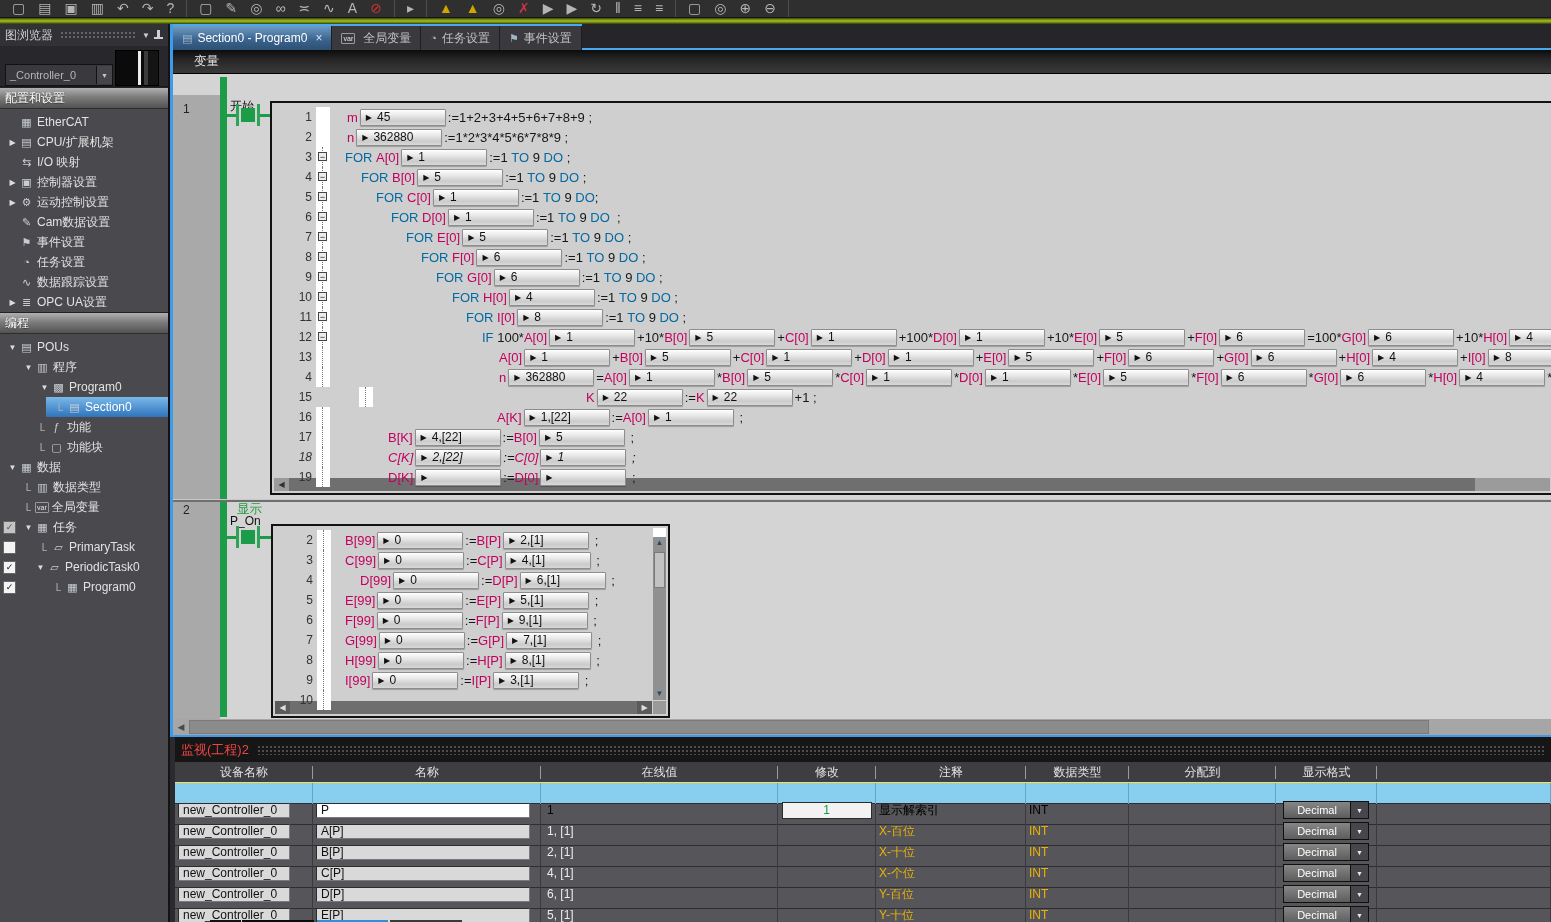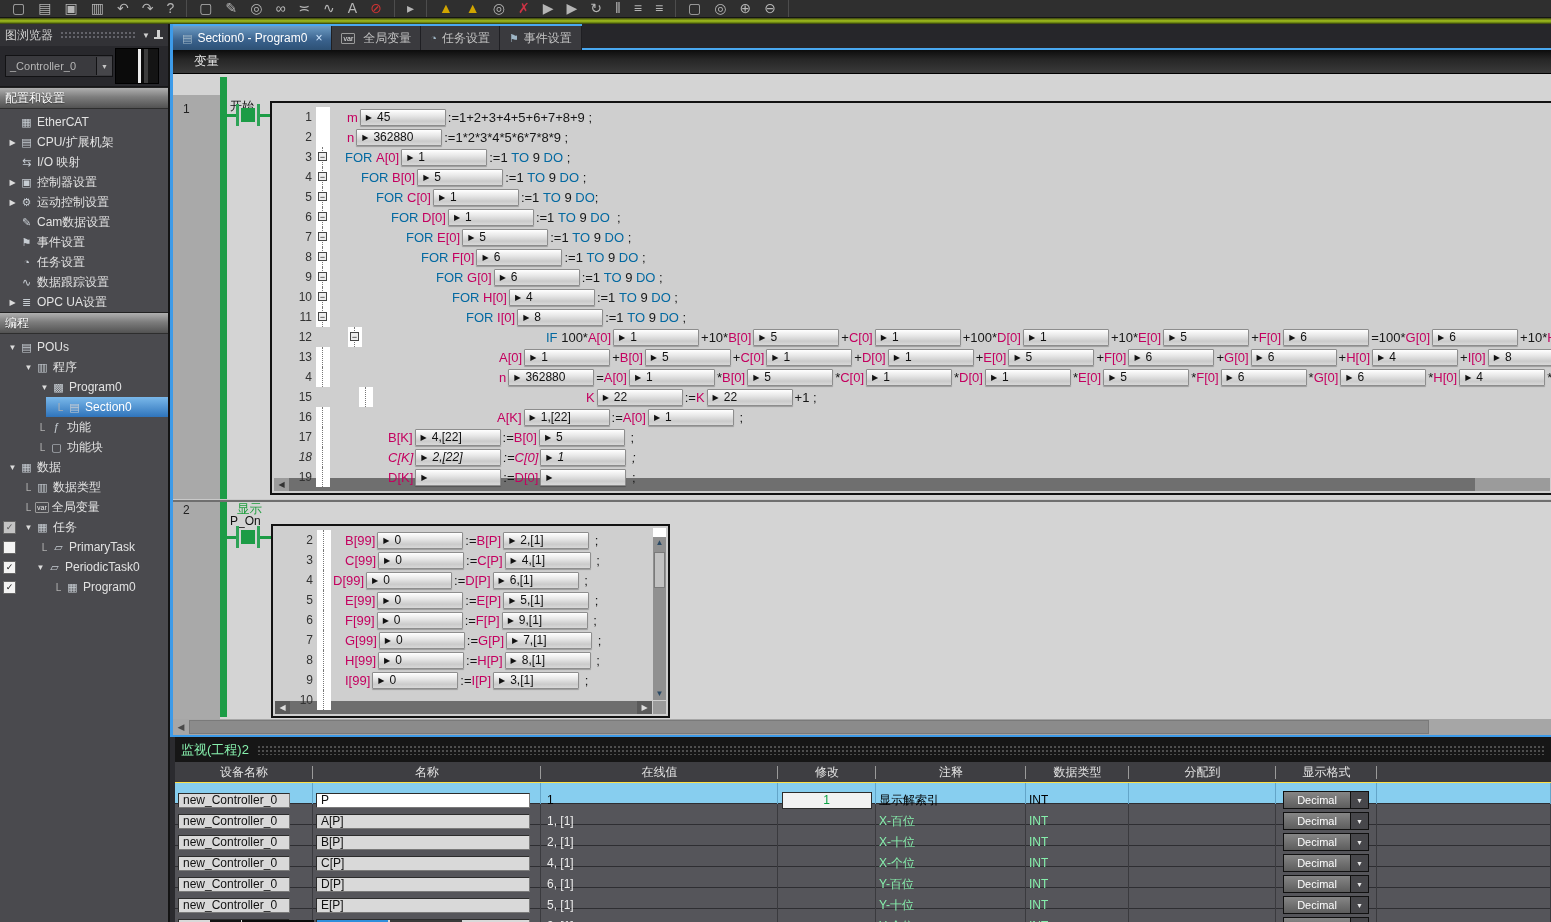--- a/index.html
+++ b/index.html
@@ -12,21 +12,21 @@
   .greenbar{height:6px;background:linear-gradient(180deg,#39430d,#9db81e 45%,#86a317 65%,#2f3a0b)}
   
   .body{display:flex;height:899px}
   .sidebar{width:168px;background:#4a4a4e;border-right:2px solid #141414;display:flex;flex-direction:column;flex:none}
   .sb-title{height:22px;background:#323236;display:flex;align-items:center;padding:0 5px;color:#cfcfcf;font-size:12px;gap:4px;flex:none}
   .sb-dots{flex:1;height:8px;background-image:radial-gradient(#63636a 1px,transparent 1.2px);background-size:4px 4px;margin:0 3px}
   .sb-collapse{color:#cfcfcf;font-size:8px}
   .pin{width:9px;height:11px;position:relative}
   .pin::before{content:"";position:absolute;left:3px;top:0;width:3px;height:7px;background:#cfcfcf}
   .pin::after{content:"";position:absolute;left:0;top:7px;width:9px;height:2px;background:#cfcfcf}
-  .sb-ctrl{height:40px;background:#28282c;display:flex;align-items:center;padding:0 5px;border-bottom:1px solid #18181a;flex:none}
+  .sb-ctrl{height:40px;background:#28282c;display:flex;align-items:flex-end;padding:0 5px;border-bottom:1px solid #18181a;flex:none}
   .ctrl-dd{width:106px;height:20px;background:#3a3a3e;border:1px solid #121214;display:flex;align-items:center}
   .ctrl-dd-label{flex:1;color:#b5b5b5;font-size:11px;padding-left:4px;white-space:nowrap;overflow:hidden}
   .ctrl-dd-btn{width:15px;height:18px;background:#46464a;color:#c5c5c5;font-size:7px;display:flex;align-items:center;justify-content:center;border-left:1px solid #121214}
   .ctrl-img{width:42px;height:34px;margin-left:auto;margin-right:4px;border:1px solid #000;
     background:linear-gradient(90deg,#0b0b0b 0 52%,#ededed 52% 60%,#0b0b0b 60% 66%,#3c3c3c 66% 76%,#141414 76%)}
   .sb-header{height:20px;background:linear-gradient(180deg,#b0b0b0,#7d7d7d 45%,#525252);color:#fff;font-size:12px;display:flex;align-items:center;padding:0 5px;border-top:1px solid #222;border-bottom:1px solid #2e2e2e;text-shadow:0 1px 1px #333;flex:none}
   .tree{position:relative;padding-top:3px;flex:none}
   .titem{height:20px;display:flex;align-items:center;color:#e2e2e2;font-size:12px;position:relative;white-space:nowrap}
   .titem.sel::before{content:"";position:absolute;left:46px;right:0;top:0;bottom:0;background:linear-gradient(180deg,#7ab8ea,#2f74bb)}
   .titem.sel .tlabel{color:#fff}
@@ -92,41 +92,41 @@
   .sbh2{position:absolute;left:2px;right:16px;bottom:2px;height:13px;background:#6e6e6e;display:flex;align-items:center}
   .sbh2 .sbarrow{background:#5a5a5a;color:#ddd}
   .sbh2 .track{flex:1}
   .sbcorner{position:absolute;right:2px;bottom:2px;width:13px;height:13px;background:#9a9a9a}
   
   .hscroll{height:16px;background:#a6a6a6;display:flex;align-items:center}
   .hscroll .arrow{width:16px;color:#4a4a4a;font-size:9px;text-align:center}
   .hscroll .thumb{width:1240px;height:14px;background:#8b8b8b;border:1px solid #7a7a7a;box-sizing:border-box}
   
   .watch{height:187px;margin-left:5px;background:#2a2a2e;position:relative;overflow:hidden}
-  .w-title{height:25px;background:#161616;display:flex;align-items:center;color:#86efac;font-size:13px;padding:0 6px;gap:8px}
+  .w-title{height:25px;background:#161616;display:flex;align-items:center;color:#ef4444;font-size:13px;padding:0 6px;gap:8px}
   .w-dots{flex:1;height:10px;background-image:radial-gradient(#4e4e4e 1px,transparent 1.2px);background-size:4px 4px}
   .wgrid{display:grid;grid-template-columns:138px 228px 237px 98px 150px 103px 147px 101px 1fr}
   .w-head{height:20px;background:#3e3e42;align-items:center;border-bottom:1px solid #fde047}
   .w-hcell{color:#e3e3e3;font-size:12px;text-align:center;position:relative}
   .w-hcell::after{content:"";position:absolute;right:0;top:2px;bottom:2px;width:1px;background:#9a9a9a}
   .w-rows{position:relative;height:142px;overflow:hidden}
   .w-row{height:21px;background:#55555a;border-bottom:1px solid #2e2e32;align-items:center;box-sizing:border-box}
   .w-row.sel{background:#87ceef}
   .w-cell{height:100%;display:flex;align-items:center;border-right:1px solid #3a3a3e;padding:0 3px;box-sizing:border-box}
   .w-row.sel .w-cell{border-right-color:#63a5c8}
   .inbox{height:15px;background:#d9d9d9;border:1px solid;border-color:#2c2c2c #7a7a7a #7a7a7a #2c2c2c;font-size:12px;color:#111;display:flex;align-items:center;padding:0 4px;box-sizing:border-box;white-space:nowrap;overflow:hidden}
   .inbox.dev{width:112px}
   .inbox.nm{width:214px}
   .w-row.sel .inbox.nm{background:#ffffff}
   .online{color:#ececec;font-size:12px;padding-left:3px}
   .w-row.sel .online{color:#000}
   .modbox{width:88px;height:15px;background:#f2f2f2;border:1px solid #2c2c2c;color:#0aa144;font-size:12px;display:flex;align-items:center;justify-content:center;margin:0 auto}
-  .cmtx{color:#86efac;font-size:12px;white-space:nowrap;overflow:hidden}
+  .cmtx{color:#eab308;font-size:12px;white-space:nowrap;overflow:hidden}
   .w-row.sel .cmtx{color:#000}
-  .fmtbtn{width:84px;height:16px;margin:8px auto;display:flex;border:1px solid #101010;background:linear-gradient(180deg,#868686,#5d5d5d)}
+  .fmtbtn{width:84px;height:16px;margin:18px auto;display:flex;border:1px solid #101010;background:linear-gradient(180deg,#868686,#5d5d5d)}
   .fmtbtn .txt{flex:1;color:#fff;font-size:11px;display:flex;align-items:center;justify-content:center}
   .fmtbtn .dd{width:17px;background:#47474b;border-left:1px solid #101010;color:#e8e8e8;font-size:7px;display:flex;align-items:center;justify-content:center}
   .tbtn{position:absolute;bottom:0;height:5px}
 </style>
 </head>
 <body>
 
 <div class="screen">
   <div class="toolbar" id="toolbar">
       <div class="tbgroup">
@@ -434,21 +434,21 @@
                 <span class="stcode" style="margin-left: 122px;"><span class="tk-k">FOR </span><span class="tk-n">H[0]</span><span class="vbox"><span class="tri">▶</span><span class="val">4</span></span><span class="tk-t">:=1 </span><span class="tk-k">TO</span><span class="tk-t"> 9 </span><span class="tk-k">DO</span><span class="tk-t"> ;</span></span>
               </div>
               <div class="stline" style="top: 204px;">
                 <span class="stnum">11</span>
                 <span class="ststrip">
                   <span class="stdash"></span>
                   <span class="fold">−</span>
                 </span>
                 <span class="stcode" style="margin-left: 136px;"><span class="tk-k">FOR </span><span class="tk-n">I[0]</span><span class="vbox"><span class="tri">▶</span><span class="val">8</span></span><span class="tk-t">:=1 </span><span class="tk-k">TO</span><span class="tk-t"> 9 </span><span class="tk-k">DO</span><span class="tk-t"> ;</span></span>
               </div>
-              <div class="stline" style="top: 224px; gap: 32px;">
+              <div class="stline" style="top: 224px;">
                 <span class="stnum">12</span>
                 <span class="ststrip">
                   <span class="stdash"></span>
                   <span class="fold">−</span>
                 </span>
                 <span class="stcode" style="margin-left: 152px;"><span class="tk-k">IF </span><span class="tk-t">100*</span><span class="tk-n">A[0]</span><span class="vbox"><span class="tri">▶</span><span class="val">1</span></span><span class="tk-t">+10*</span><span class="tk-n">B[0]</span><span class="vbox"><span class="tri">▶</span><span class="val">5</span></span><span class="tk-t">+</span><span class="tk-n">C[0]</span><span class="vbox"><span class="tri">▶</span><span class="val">1</span></span><span class="tk-t">+100*</span><span class="tk-n">D[0]</span><span class="vbox"><span class="tri">▶</span><span class="val">1</span></span><span class="tk-t">+10*</span><span class="tk-n">E[0]</span><span class="vbox"><span class="tri">▶</span><span class="val">5</span></span><span class="tk-t">+</span><span class="tk-n">F[0]</span><span class="vbox"><span class="tri">▶</span><span class="val">6</span></span><span class="tk-t">=100*</span><span class="tk-n">G[0]</span><span class="vbox"><span class="tri">▶</span><span class="val">6</span></span><span class="tk-t">+10*</span><span class="tk-n">H[0]</span><span class="vbox"><span class="tri">▶</span><span class="val">4</span></span></span>
               </div>
               <div class="stline" style="top: 244px;">
                 <span class="stnum">13</span>
                 <span class="ststrip">
@@ -532,21 +532,21 @@
                 <span class="ststrip">
                   <span class="stdash"></span>
                 </span>
                 <span class="stcode" style="margin-left: 14px;"><span class="tk-n">C[99]</span><span class="vbox"><span class="tri">▶</span><span class="val">0</span></span><span class="tk-t">:=</span><span class="tk-n">C[P]</span><span class="vbox"><span class="tri">▶</span><span class="val">4,[1]</span></span><span class="tk-t"> ;</span></span>
               </div>
               <div class="stline" style="top: 44px;">
                 <span class="stnum">4</span>
                 <span class="ststrip">
                   <span class="stdash"></span>
                 </span>
-                <span class="stcode" style="margin-left: 2px;"><span class="tk-n">D[99]</span><span class="vbox"><span class="tri">▶</span><span class="val">0</span></span><span class="tk-t">:=</span><span class="tk-n">D[P]</span><span class="vbox"><span class="tri">▶</span><span class="val">6,[1]</span></span><span class="tk-t"> ;</span></span>
+                <span class="stcode" style="margin-left: 29px;"><span class="tk-n">D[99]</span><span class="vbox"><span class="tri">▶</span><span class="val">0</span></span><span class="tk-t">:=</span><span class="tk-n">D[P]</span><span class="vbox"><span class="tri">▶</span><span class="val">6,[1]</span></span><span class="tk-t"> ;</span></span>
               </div>
               <div class="stline" style="top: 64px;">
                 <span class="stnum">5</span>
                 <span class="ststrip">
                   <span class="stdash"></span>
                 </span>
                 <span class="stcode" style="margin-left: 14px;"><span class="tk-n">E[99]</span><span class="vbox"><span class="tri">▶</span><span class="val">0</span></span><span class="tk-t">:=</span><span class="tk-n">E[P]</span><span class="vbox"><span class="tri">▶</span><span class="val">5,[1]</span></span><span class="tk-t"> ;</span></span>
               </div>
               <div class="stline" style="top: 84px;">
                 <span class="stnum">6</span>

